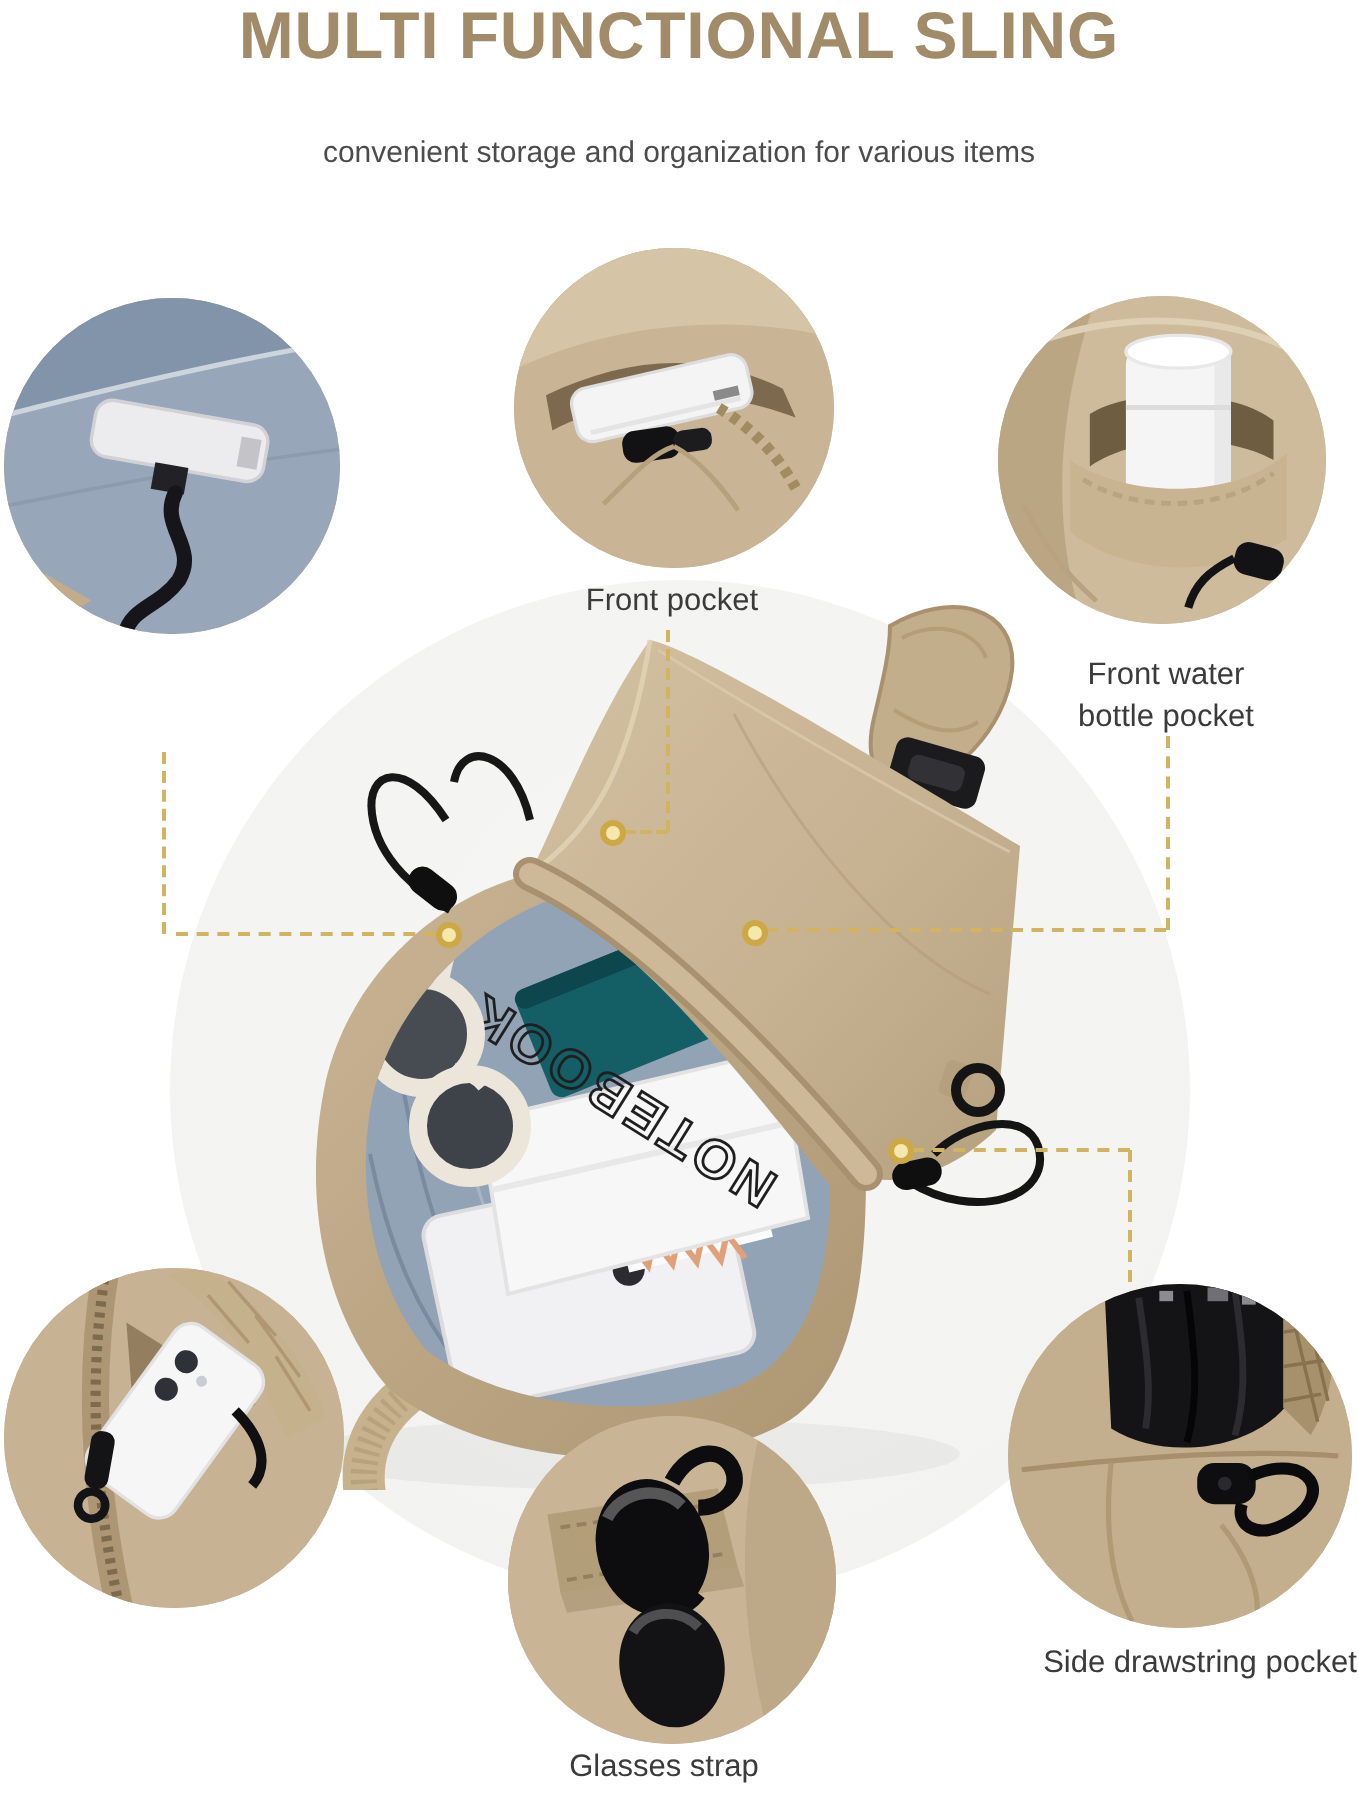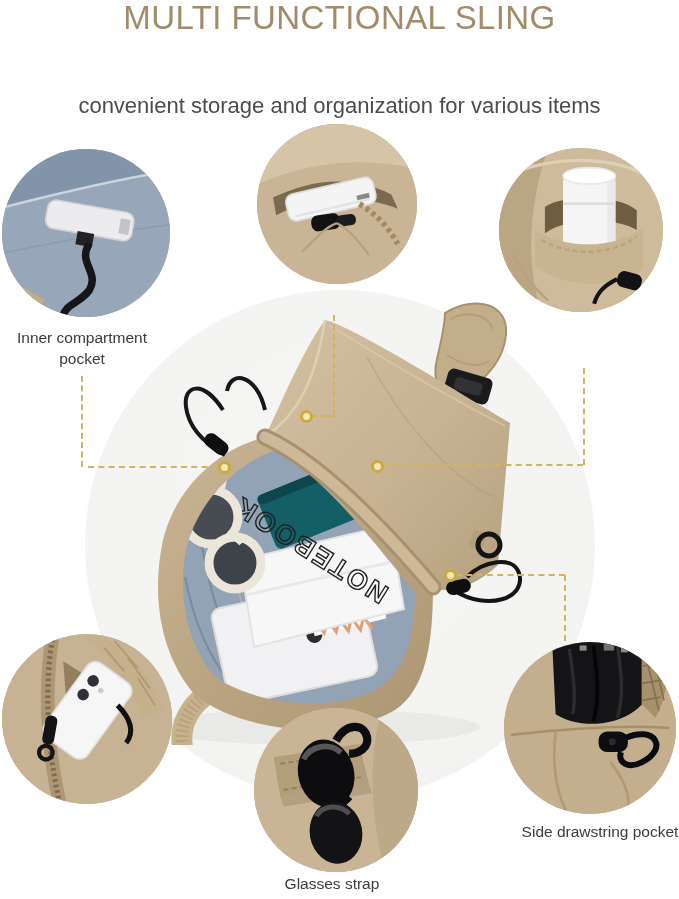--- a/index.html
+++ b/index.html
@@ -1,22 +1,22 @@
 <!DOCTYPE html>
 <html><head>
 <meta charset="utf-8">
 <style>
   html,body{margin:0;padding:0;background:#ffffff;}
   .page{position:relative;width:679px;height:899px;background:#ffffff;overflow:hidden;
         font-family:"Liberation Sans",sans-serif;}
   
   .title{position:absolute;top:1px;left:0;width:679px;text-align:center;
-         font-weight:normal;font-size:33px;line-height:34px;letter-spacing:.4px;color:#a18b69;}
-  .subtitle{position:absolute;top:93px;left:0;width:679px;text-align:center;
-            font-size:22px;color:#4c4c4c;}
+         font-weight:bold;font-size:33px;line-height:34px;letter-spacing:.4px;color:#a18b69;}
+  .subtitle{position:absolute;top:68px;left:0;width:679px;text-align:center;
+            font-size:15px;color:#4c4c4c;}
   
   .bg-circle{position:absolute;left:85px;top:290px;width:510px;height:510px;border-radius:50%;
              background:radial-gradient(circle at 50% 42%, #f6f6f5 0%, #f3f3f1 70%, #efefec 100%);z-index:1;}
   
   .bag{position:absolute;left:115px;top:295px;width:450px;height:450px;z-index:2;}
   
   .dash{position:absolute;z-index:3;}
   .dash.h{border-top:2px dashed #d2b35f;height:0;}
   .dash.v{border-left:2px dashed #d2b35f;width:0;}
   .dot{position:absolute;width:7px;height:7px;border-radius:50%;background:#f5e7ad;
@@ -267,17 +267,18 @@
       <path d="M4,54 C40,50 70,48 96,50" stroke="#a78f6b" stroke-width="1.5" fill="none"></path>
       <g>
         <rect x="55" y="52" width="17" height="12" rx="5" fill="#0e0e10"></rect>
         <circle cx="63" cy="58" r="2" fill="#2a2a2e"></circle>
         <path d="M70,56 C88,48 96,62 80,70 C72,74 66,70 68,64" stroke="#0b0b0d" stroke-width="3.5" fill="none"></path>
       </g>
       <path d="M30,52 C28,70 30,86 36,98 M62,70 C70,80 74,90 72,100" stroke="#b09a76" stroke-width="1.5" fill="none"></path>
     </svg>
   </div>
 
-  <div class="flabel" style="left:2px;top:327px;width:160px;">Inner compartment pocket</div>
+  <div class="flabel" style="left:266px;top:290px;width:140px;">Front pocket</div>
+  <div class="flabel" style="left:527px;top:327px;width:112px;">Front water bottle pocket</div>
   <div class="flabel" style="left:262px;top:873px;width:140px;">Glasses strap</div>
   <div class="flabel" style="left:510px;top:821px;width:180px;">Side drawstring pocket</div>
 
 </div>
 
 </body></html>

